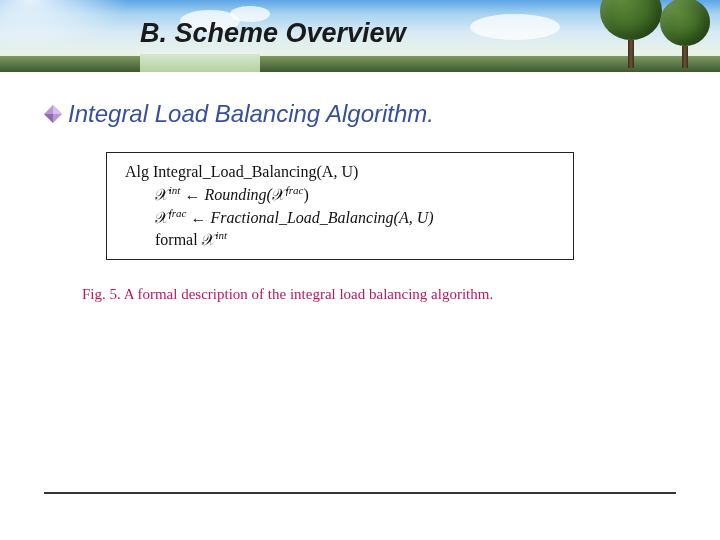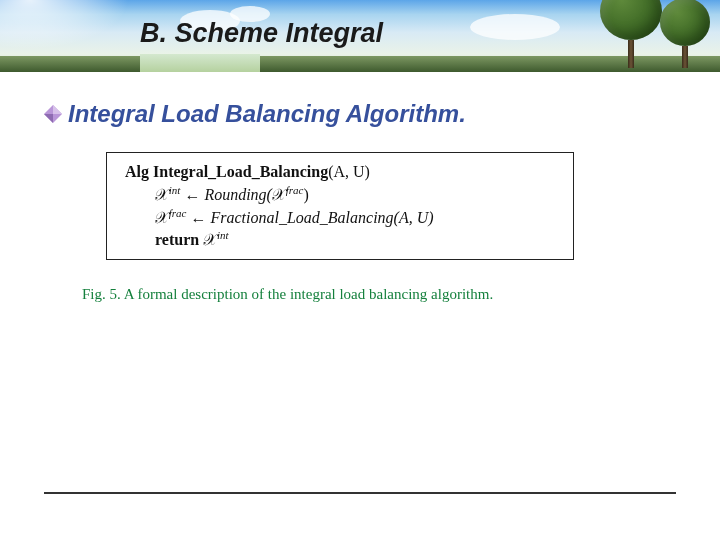--- a/index.html
+++ b/index.html
@@ -87,44 +87,44 @@
 }
 .diamond {
   position: relative;
   width: 18px;
   height: 18px;
   flex: 0 0 18px;
 }
 .diamond svg { display: block; }
 .subhead {
   font-size: 24px;
-  font-weight: bold;
+  font-weight: normal;
   font-style: italic;
   color: #36509c;
 }
 .figure-wrap {
   margin-left: 62px;
 }
 .algo-box {
   border: 1px solid #222;
   width: 468px;
   padding: 8px 8px 8px 8px;
   font-family: "Times New Roman", Times, serif;
   font-size: 16px;
   line-height: 1.35;
   color: #111;
 }
 .algo-box .ind1 { padding-left: 10px; }
 .algo-box .ind2 { padding-left: 40px; }
-.algo-box .bold { font-weight: bold; }
+.algo-box .bold { font-weight: normal; }
 .sup { font-size: 11px; vertical-align: super; font-style: italic; }
 .caption {
   font-family: "Times New Roman", Times, serif;
   font-size: 15px;
-  color: #15803d;
+  color: #be185d;
   margin-top: 26px;
   margin-left: -24px;
 }
 .footer-rule {
   position: absolute;
   left: 44px;
   right: 44px;
   bottom: 46px;
   height: 2px;
   background: #333;
@@ -141,21 +141,21 @@
   <div class="grass left"></div>
   <div class="grass right"></div>
   <div class="tree" style="left:600px">
     <div class="crown" style="width:62px;height:58px"></div>
     <div class="trunk"></div>
   </div>
   <div class="tree" style="left:660px">
     <div class="crown" style="width:50px;height:48px"></div>
     <div class="trunk" style="height:22px"></div>
   </div>
-  <div class="title">B. Scheme Integral</div>
+  <div class="title">B. Scheme Overview</div>
 </div>
 
 <div class="body-area">
   <div class="subhead-row">
     <span class="diamond">
       <svg width="18" height="18" viewBox="0 0 18 18">
         <polygon points="9,0 18,9 9,18 0,9" fill="#b996d8"></polygon>
         <polygon points="9,0 18,9 9,9" fill="#d7c1ea"></polygon>
         <polygon points="0,9 9,9 9,18" fill="#8e6bb2"></polygon>
       </svg>
@@ -168,20 +168,20 @@
       <div class="ind1">
         <span class="bold">Alg Integral_Load_Balancing</span><span>(A, U)</span>
       </div>
       <div class="ind2">
         <span>𝒳</span><span class="sup">int</span><span> ← </span><i><span>Rounding(</span></i><span>𝒳</span><span class="sup">frac</span><span>)</span>
       </div>
       <div class="ind2">
         <span>𝒳</span><span class="sup">frac</span><span> ← </span><i><span>Fractional_Load_Balancing(A, U)</span></i>
       </div>
       <div class="ind2">
-        <span class="bold">return </span><span>𝒳</span><span class="sup">int</span>
+        <span class="bold">formal </span><span>𝒳</span><span class="sup">int</span>
       </div>
     </div>
     <div class="caption">Fig. 5.   A formal description of the integral load balancing algorithm.</div>
   </div>
 </div>
 
 <div class="footer-rule"></div>
 
 </body></html>

